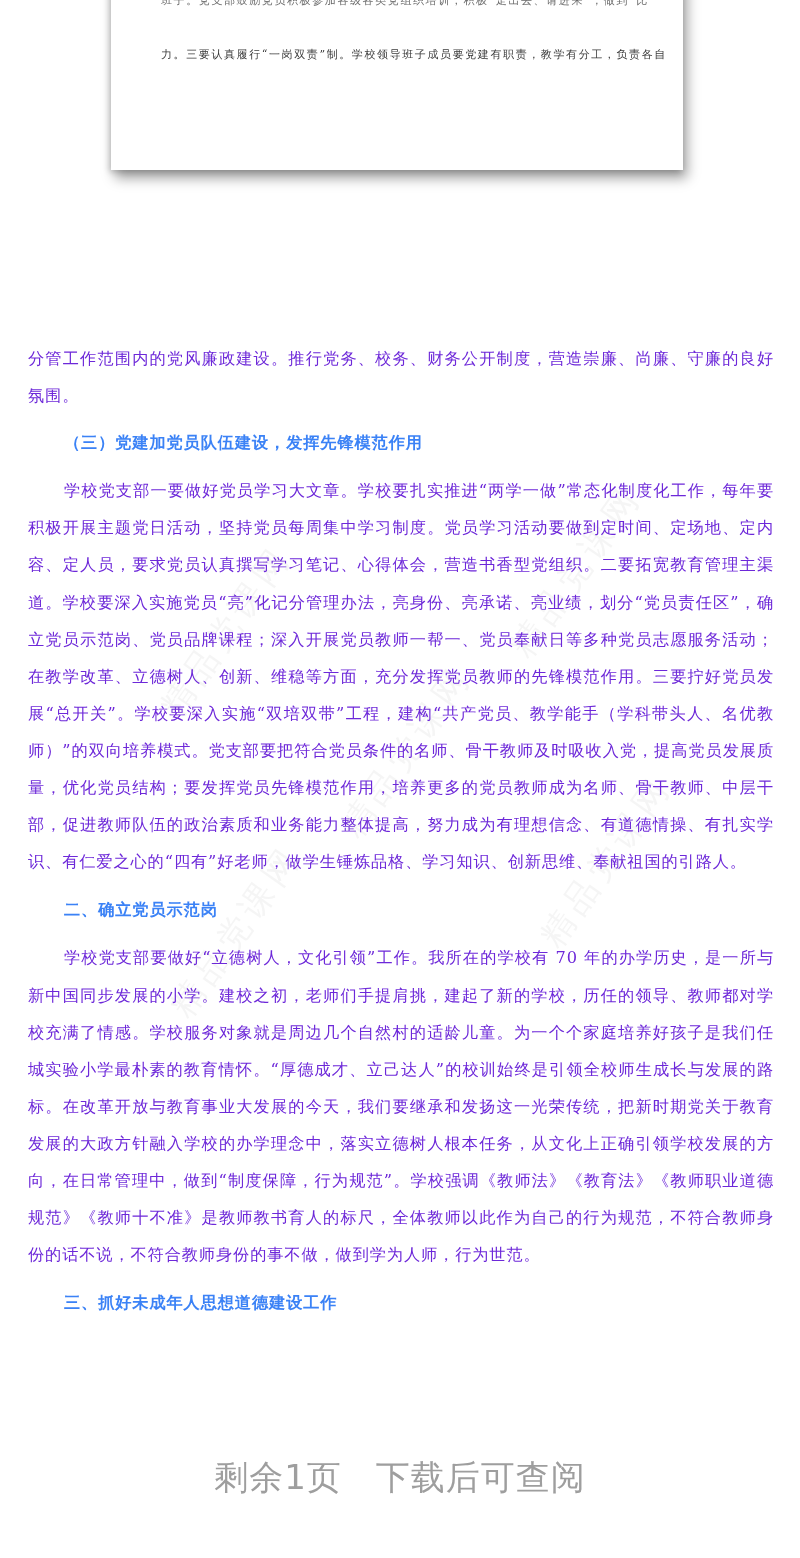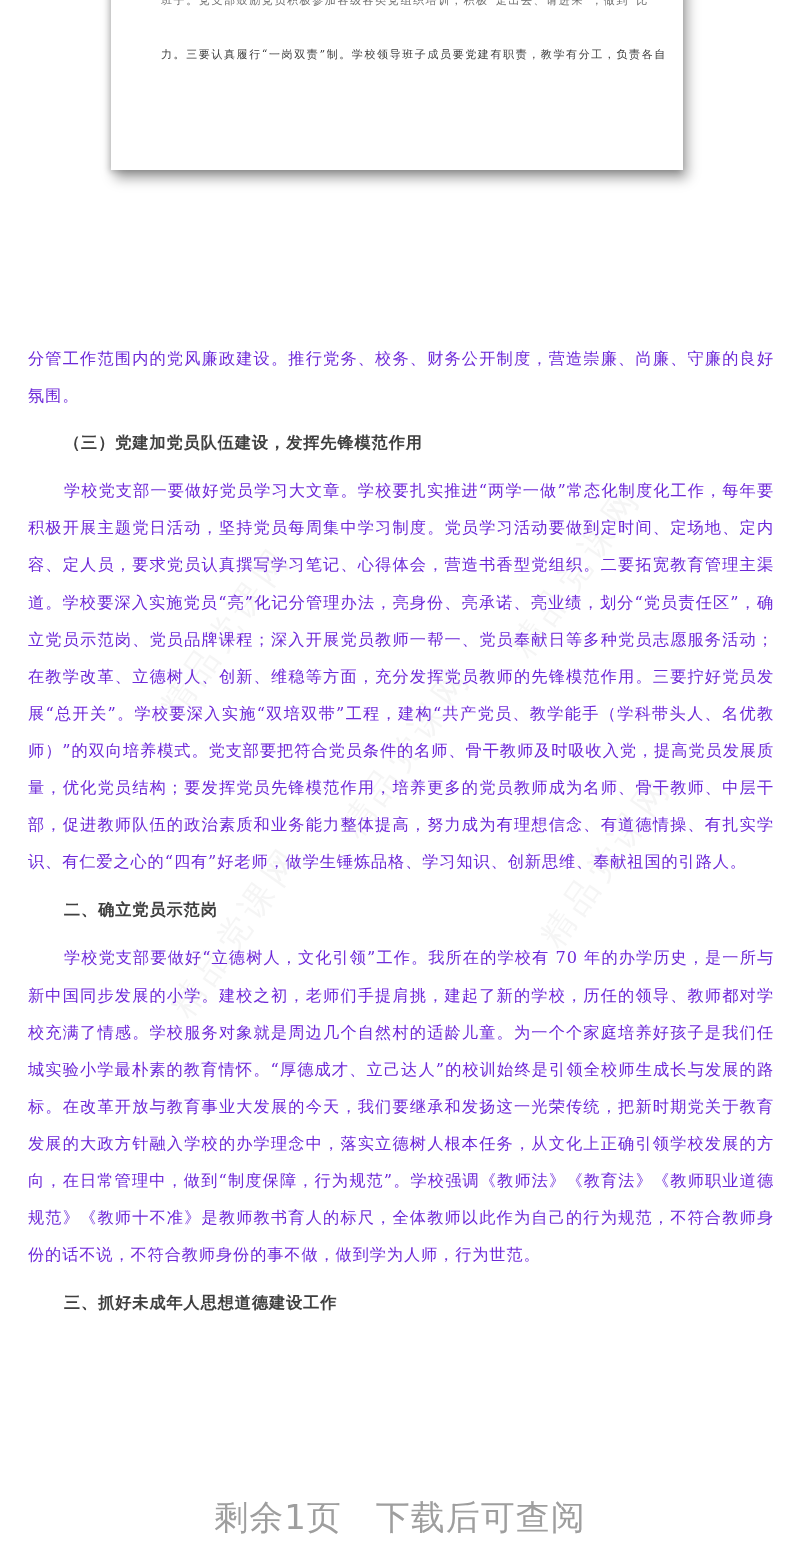--- a/index.html
+++ b/index.html
@@ -58,21 +58,21 @@
     color: #6d28d9;
   }
   .doc p.indent { text-indent: 36px; }
   .doc .heading {
     font-weight: bold;
     padding-left: 36px;
     font-size: 16.2px;
     line-height: 37.1px;
     margin: 11px 0 11px 0;
     letter-spacing: 0.9px;
-    color: #404040;
+    color: #3b82f6;
   }
   .doc .gap-top { margin-top: 10px; }
 
   
   .watermark {
     position: absolute;
     font-family: "DejaVu Sans", "Liberation Sans", sans-serif;
     font-size: 34px;
     color: rgba(170,170,170,0.12);
     transform: rotate(-55deg);
@@ -87,21 +87,20 @@
   .remaining-notice {
     position: absolute;
     left: 0;
     top: 1455px;
     width: 800px;
     text-align: center;
     font-family: "DejaVu Sans", "Liberation Sans", sans-serif;
     font-size: 34px;
     color: #9e9e9e;
     letter-spacing: 1px;
-    margin-top: 40px;
   }
   .remaining-notice .sep { display: inline-block; width: 34px; }
 </style>
 </head>
 <body>
 
 <div class="preview-card">
   <div class="preview-line pl-0">班子。党支部鼓励党员积极参加各级各类党组织培训，积极“走出去、请进来”，做到“比</div>
   <div class="preview-line pl-2">力。三要认真履行“一岗双责”制。学校领导班子成员要党建有职责，教学有分工，负责各自</div>
 </div>

